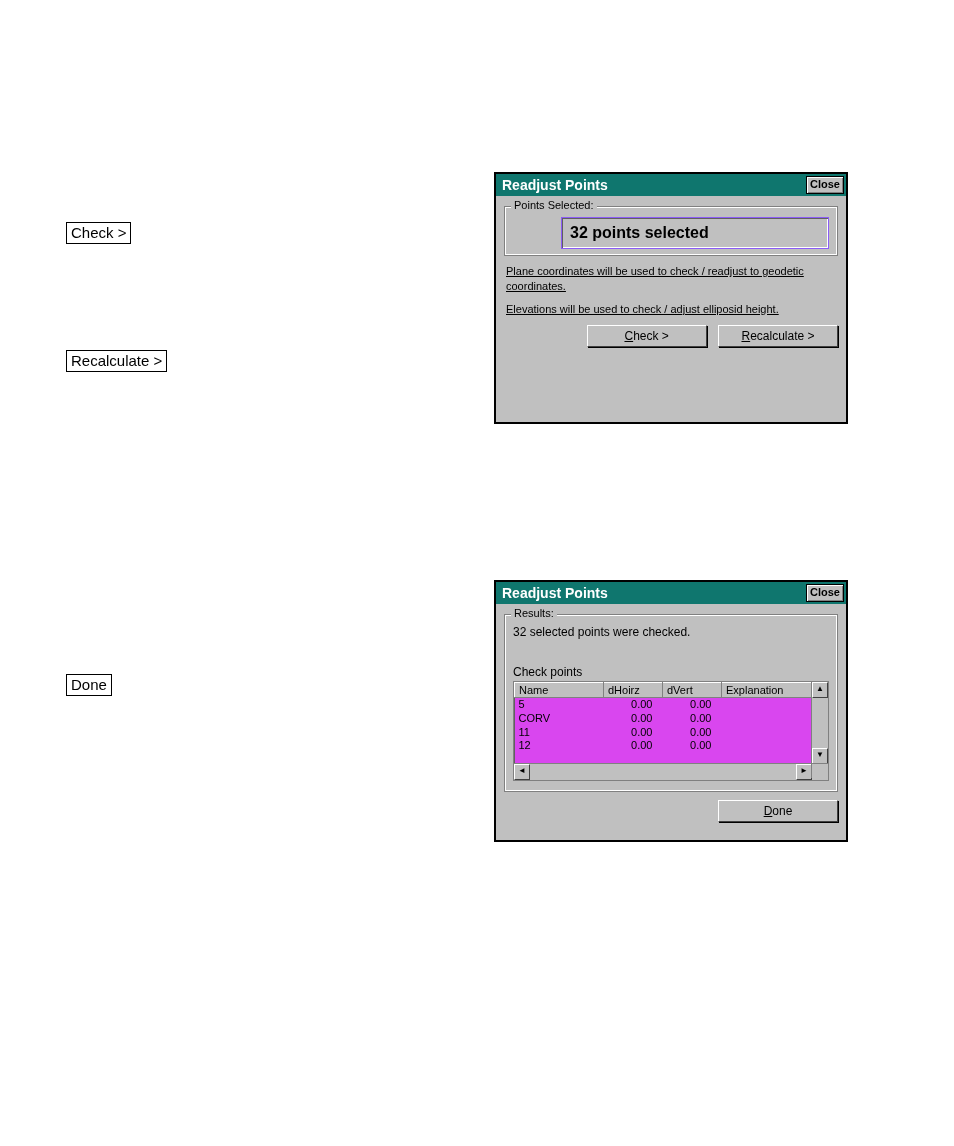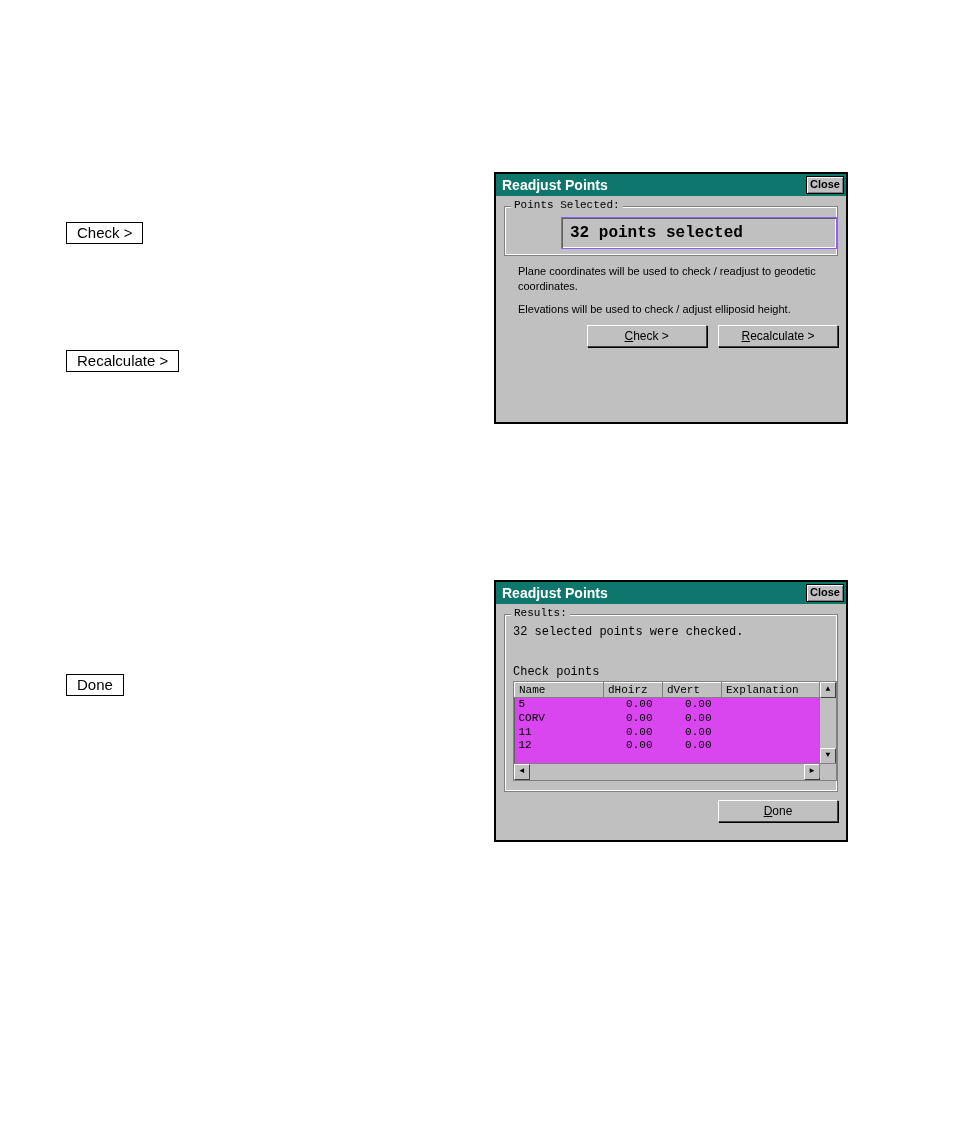--- a/index.html
+++ b/index.html
@@ -9,21 +9,21 @@
     font-family: "Verdana", "Geneva", sans-serif;
     font-size: 13px;
     color: #000;
     width: 954px;
     height: 1146px;
     position: relative;
   }
   .inline-btn {
     display: inline-block;
     border: 1px solid #000;
-    padding: 1px 10px;
+    padding: 1px 4px;
     font-family: "Verdana", "Geneva", sans-serif;
     font-size: 15px;
     line-height: 1.2;
     background: #fff;
   }
   .abs { position: absolute; }
 
   
   .dialog {
     position: absolute;
@@ -57,45 +57,45 @@
   }
   .dlg-body {
     padding: 6px 8px 10px 8px;
     font-size: 12px;
   }
 
   .fieldset {
     border: 1px solid #808080;
     position: relative;
     margin: 4px 0 8px 0;
-    padding: 10px 0 6px 8px;
+    padding: 10px 8px 6px 8px;
     box-shadow: inset -1px -1px 0 #fff, inset 1px 1px 0 #fff;
-    font-family: Liberation Mono, monospace;
   }
   .legend {
     position: absolute;
     top: -8px;
     left: 6px;
     background: #c0c0c0;
     padding: 0 3px;
     font-size: 11px;
   }
   .selected-box {
     background: #c0c0c0;
     border: 1px solid #8b5cf6;
     box-shadow: inset 1px 1px 0 #606060, inset -1px -1px 0 #fff;
     padding: 6px 8px;
     font-weight: bold;
     font-size: 16px;
     margin-left: 48px;
   }
   .info-text {
     font-size: 11px;
-    margin: 8px 14px;
+    margin: 8px 2px;
     line-height: 1.35;
+    text-decoration: underline;
   }
   .btn {
     display: inline-block;
     background: #c0c0c0;
     border-top: 1px solid #fff;
     border-left: 1px solid #fff;
     border-right: 1px solid #404040;
     border-bottom: 1px solid #404040;
     box-shadow: 1px 1px 0 #000;
     padding: 3px 14px;

